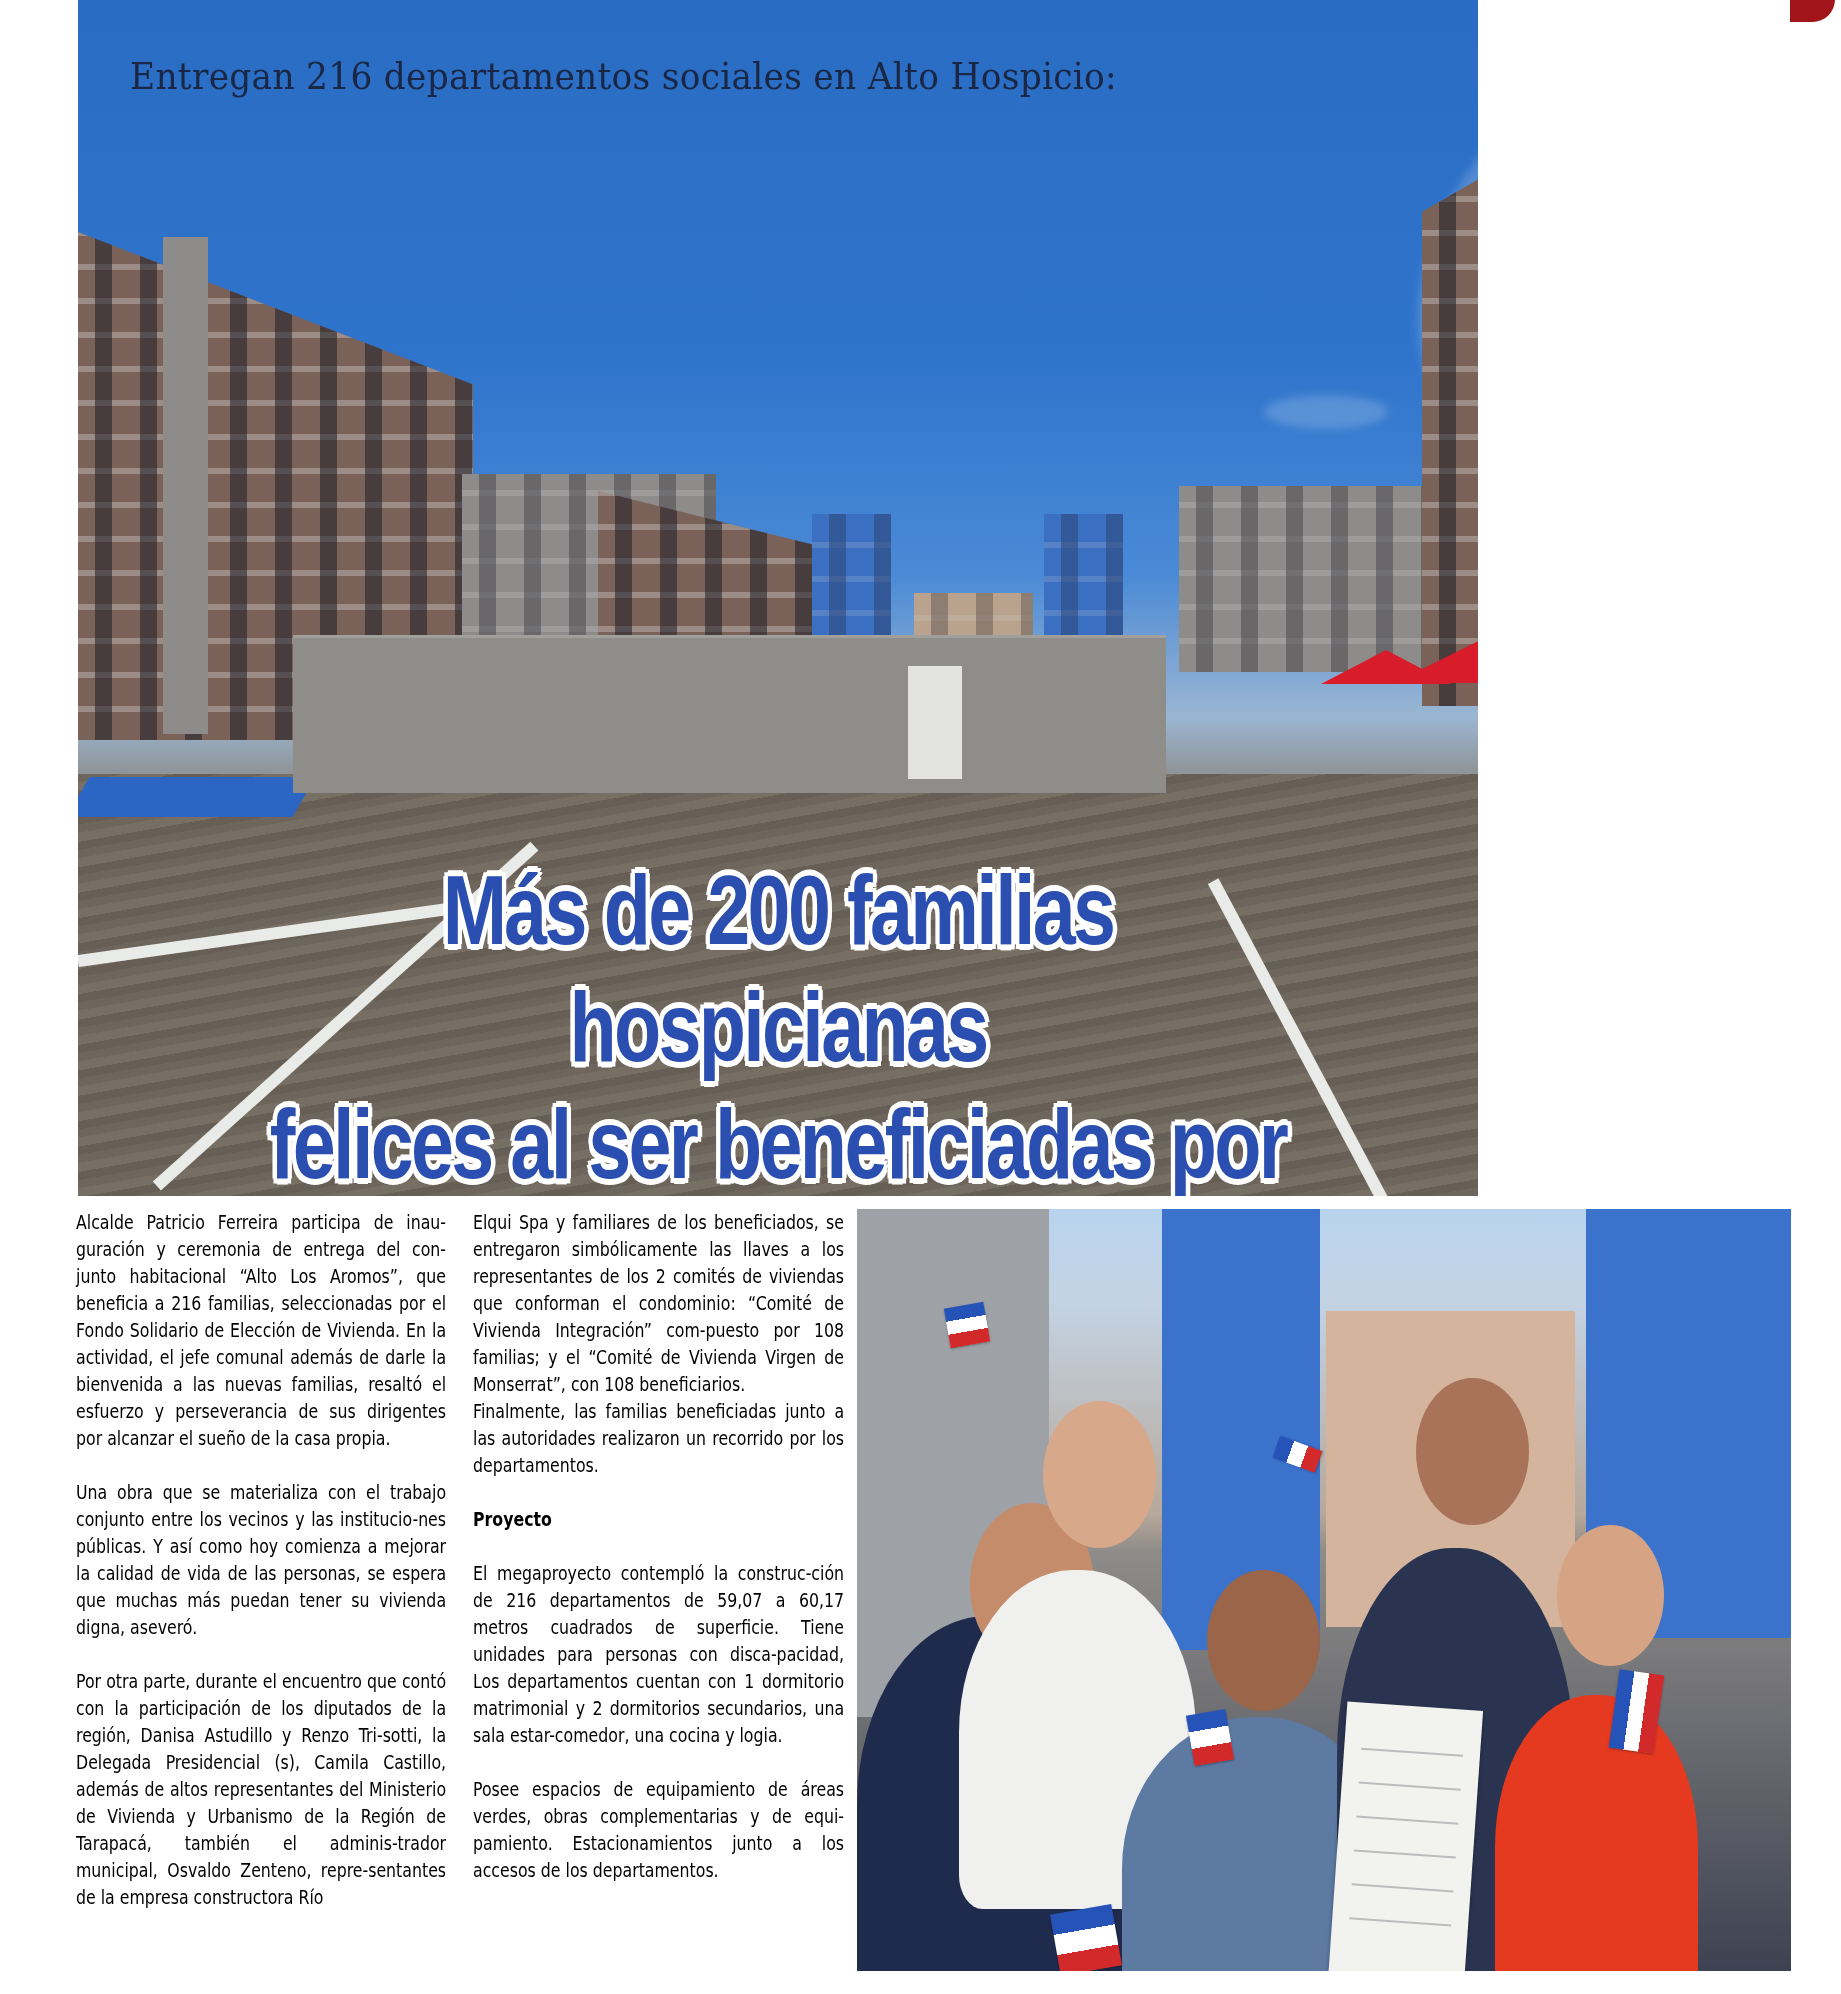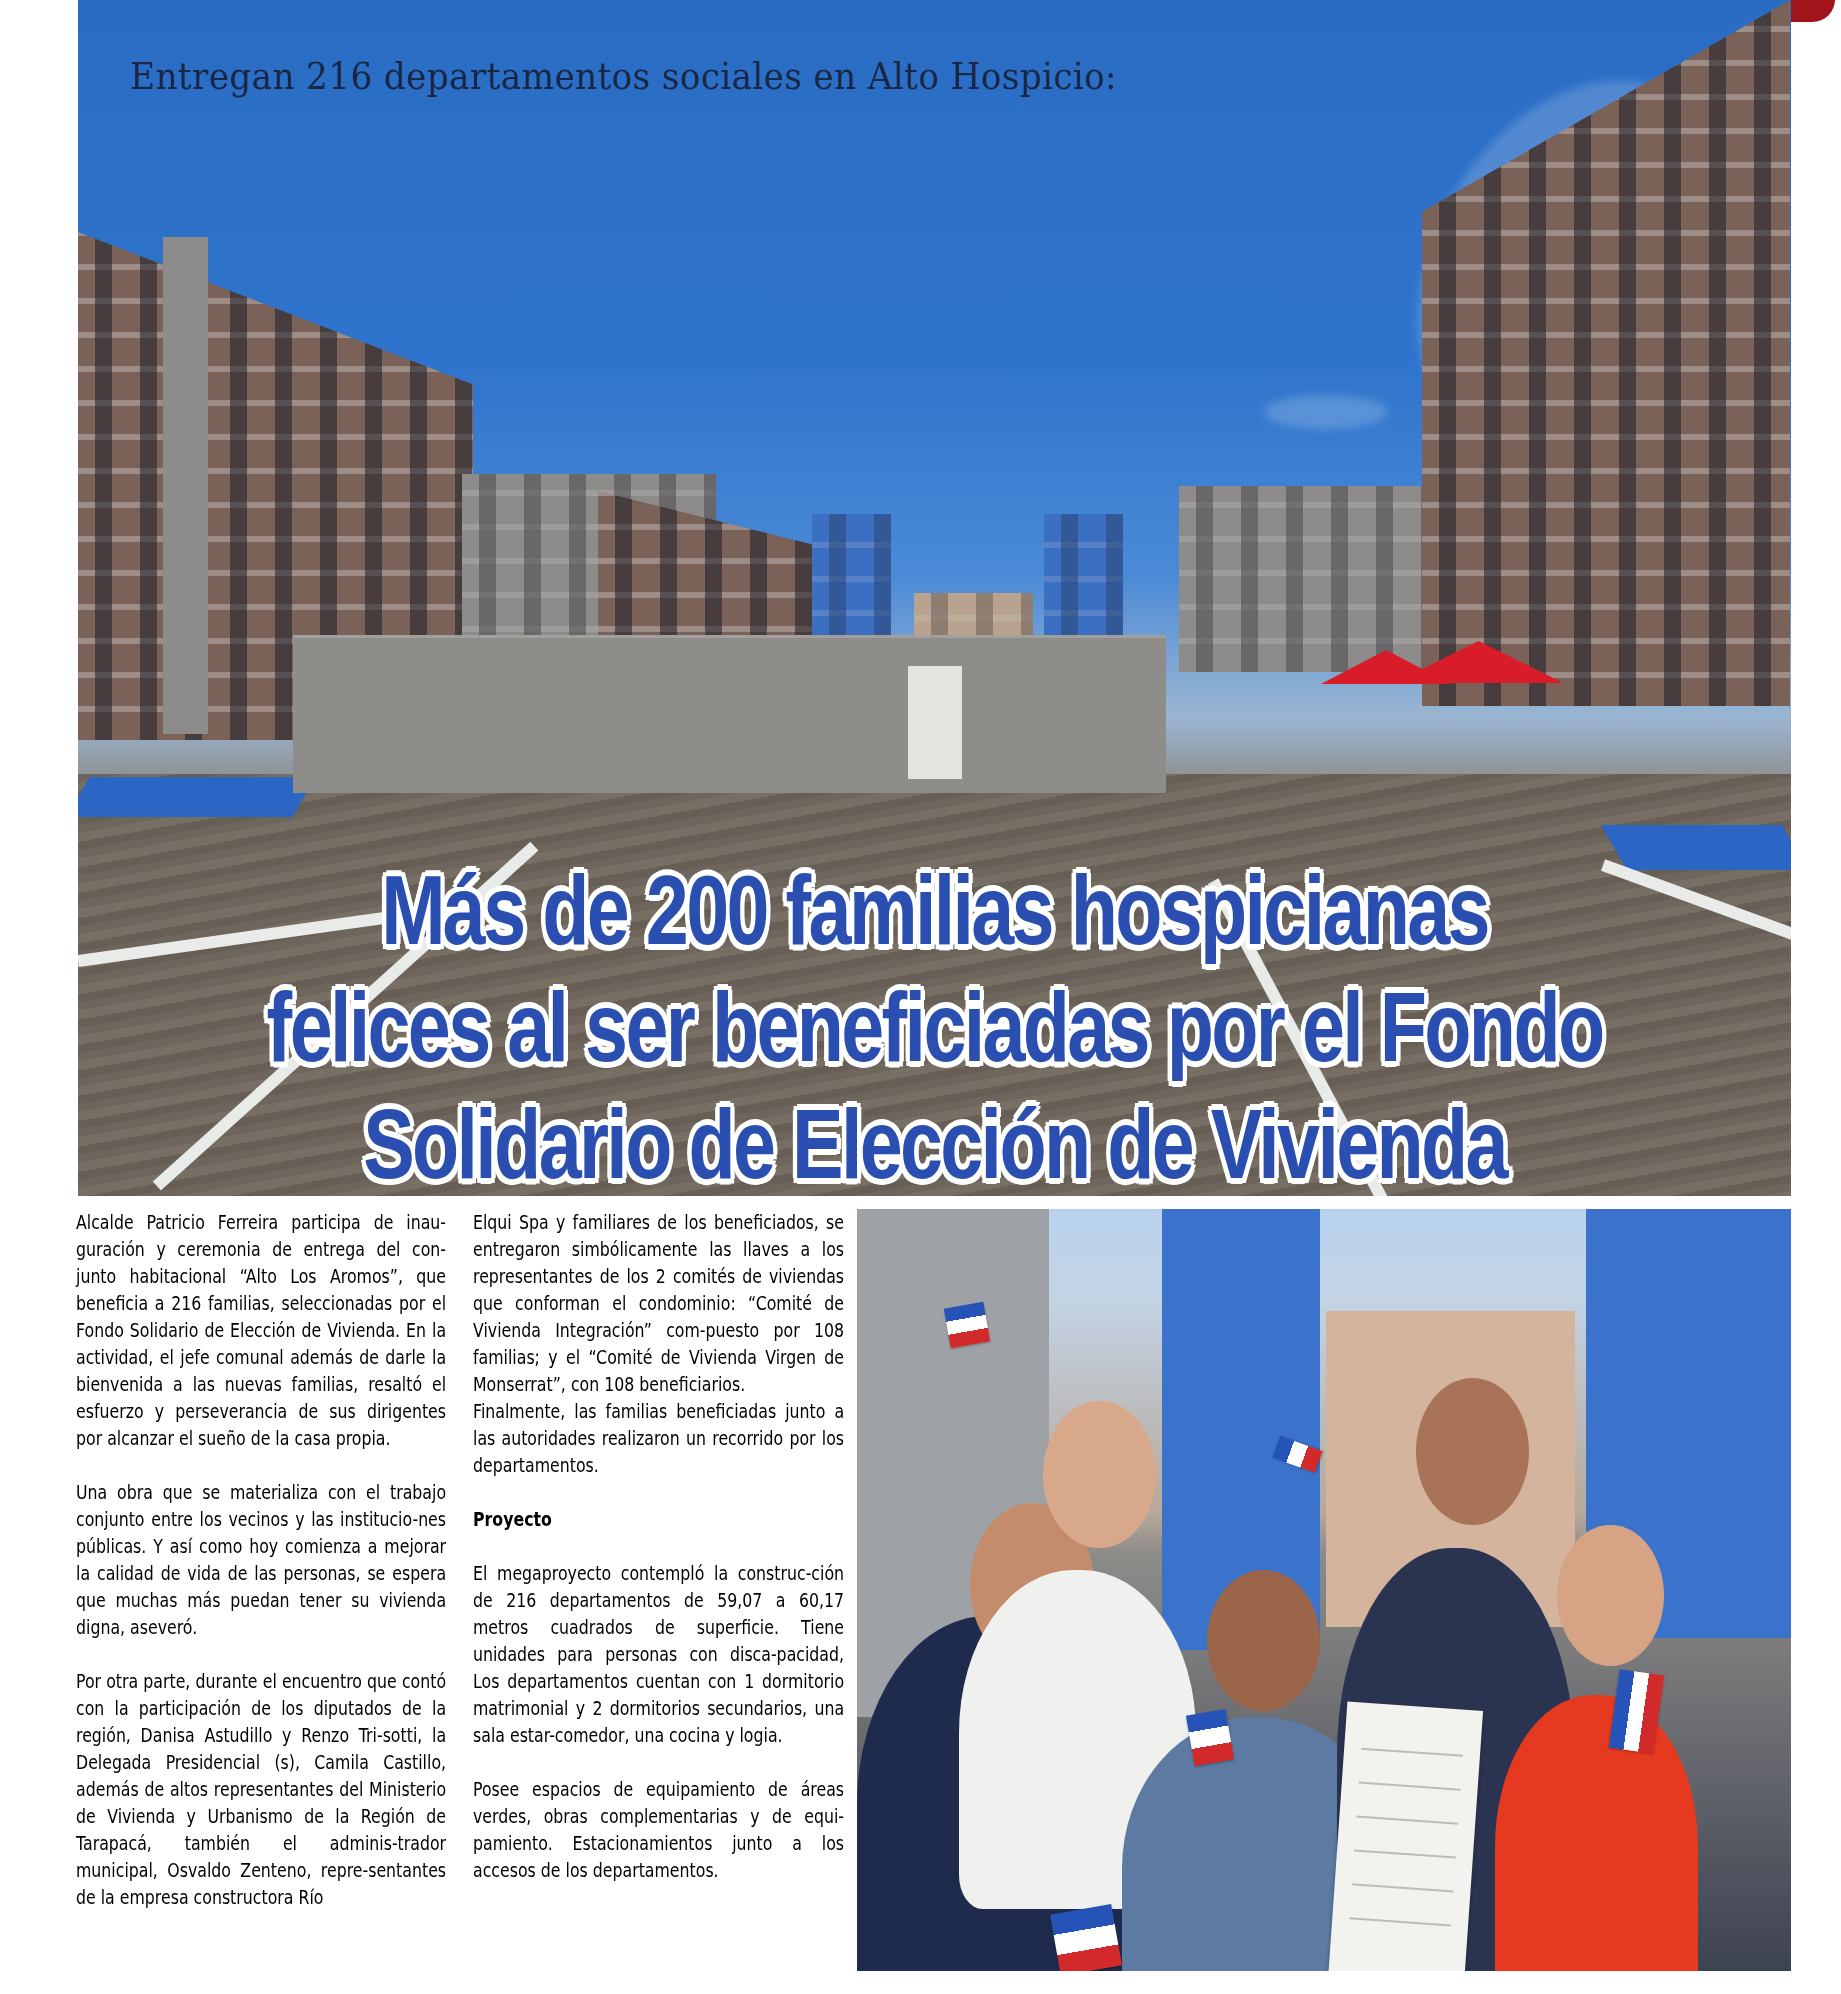--- a/index.html
+++ b/index.html
@@ -6,21 +6,21 @@
   body {
     width: 1841px; height: 1995px; background: #ffffff; position: relative; overflow: hidden;
     font-family: "Liberation Sans", sans-serif;
   }
   .corner-tab {
     position: absolute; left: 1790px; top: -22.6px; width: 45px; height: 45px;
     border-radius: 0 0 22.6px 0; background: #a0141a;
   }
   
   .hero {
-    position: absolute; left: 78px; top: 0; width: 1713px; height: 1196px; overflow: hidden;
+    position: absolute; left: 78px; top: 0; width: 1400px; height: 1196px; overflow: hidden;
     background: linear-gradient(180deg, #2a6cc4 0%, #2f74cc 30%, #4a8ad6 48%, #9bb6d2 60%, #8b8a86 66%, #7d7468 74%, #6f665c 100%);
   }
   .sky-cloud { position: absolute; border-radius: 50%; background: rgba(255,255,255,0.18); filter: blur(4.5px); }
   .bldg { position: absolute; background: #7b6258; }
   .bldg.concrete { background: #8e8c8a; }
   .bldg.blue { background: #3b6fc2; }
   .bldg.tan { background: #b9a38e; }
   .win-grid {
     position: absolute; inset: 0;
     background-image:

